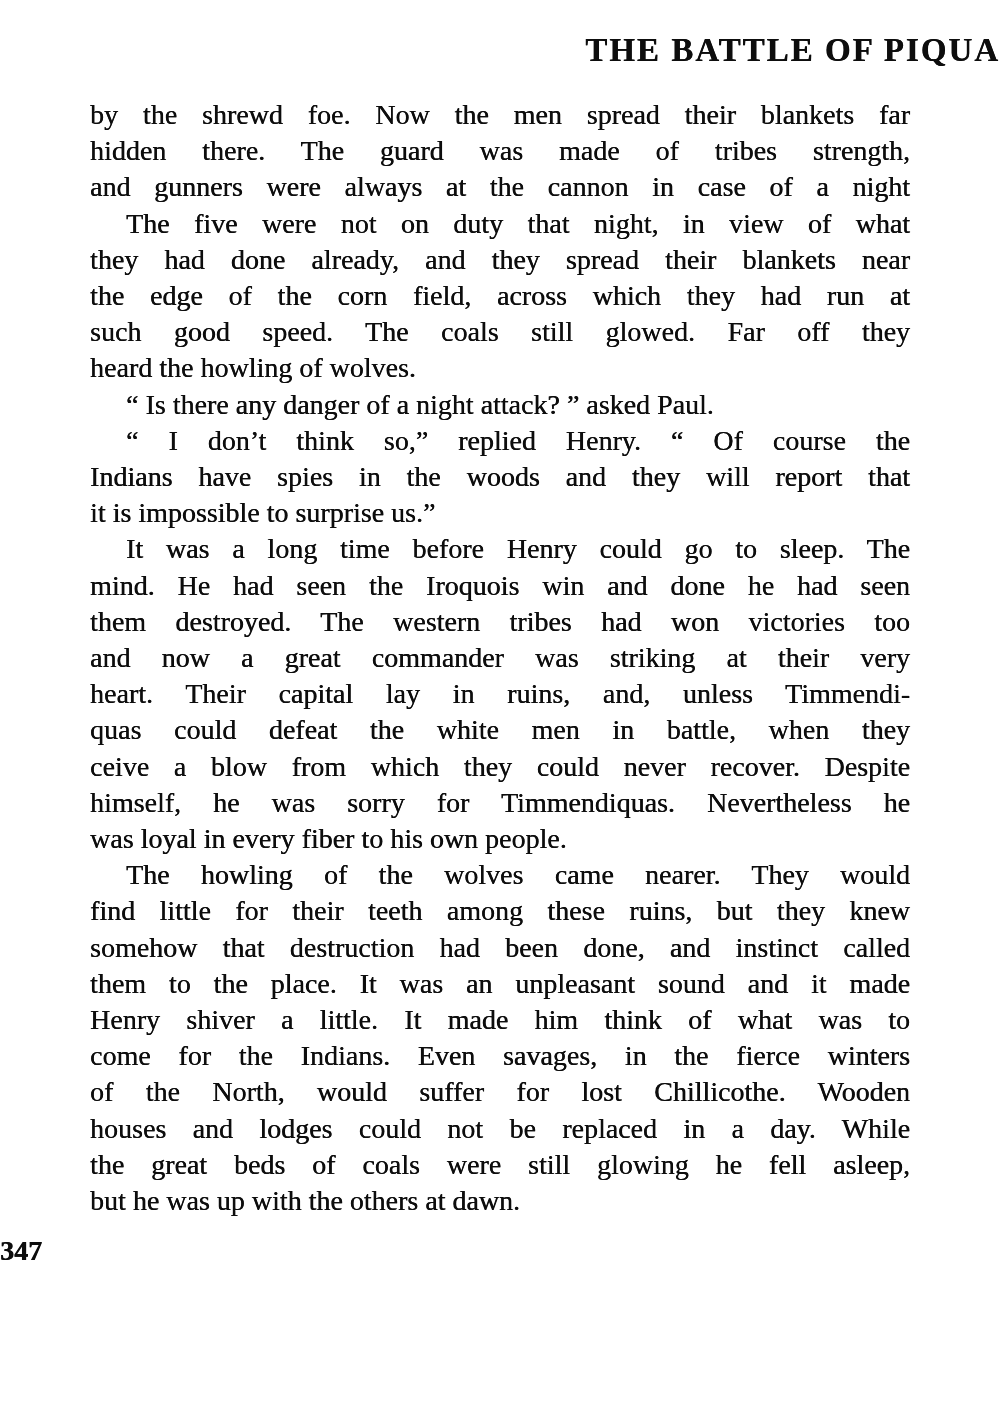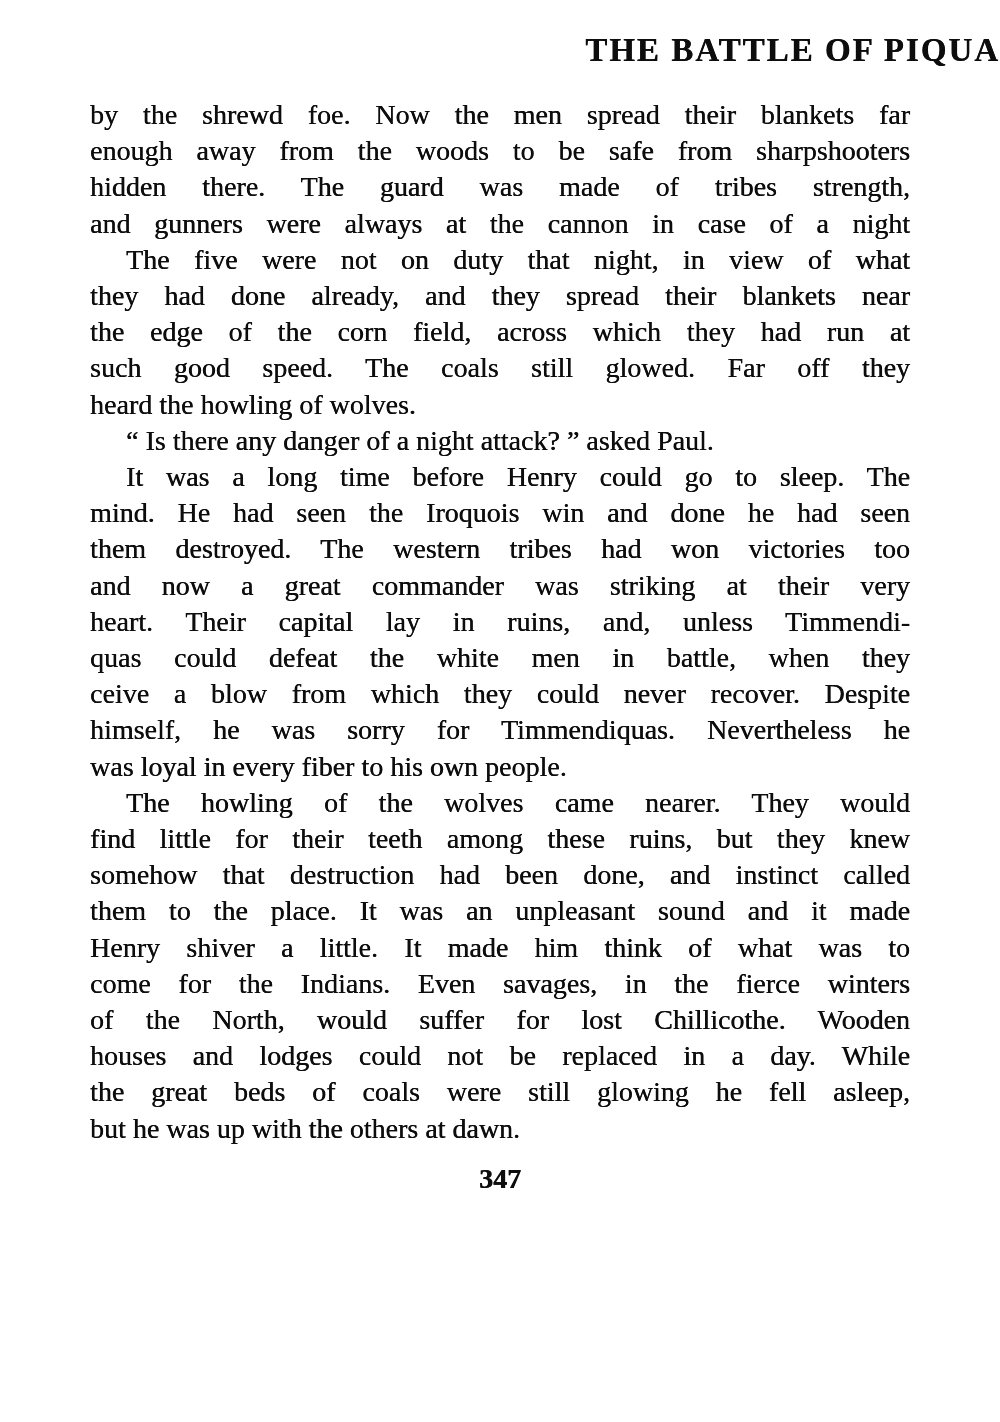--- a/index.html
+++ b/index.html
@@ -35,49 +35,52 @@
   .paragraph { margin: 0; }
   .line {
     text-align: justify;
     white-space: normal;
   }
   
   .line.j { text-align-last: justify; }
   .line.indent { padding-left: 36px; }
   .page-number {
     margin-top: 13px;
-    text-align: center;
     font-size: 28px;
     line-height: 38px;
     font-weight: bold;
     text-shadow: 0.4px 0.4px 0 #0d0d0d;
   }
 </style>
 </head>
 <body>
 
 <div class="page">
   <div class="running-head">THE BATTLE OF PIQUA</div>
 
   <div class="text-column">
       <div class="paragraph">
         <div class="line j">by the shrewd foe.  Now the men spread their blankets far</div>
-        <div class="line j">enough away from the woods to be safe from sharpshooters</div>
         <div class="line j">hidden there.  The guard was made of tribes strength,</div>
         <div class="line j">and gunners were always at the cannon in case of a night</div>
       </div>
       <div class="paragraph">
         <div class="line j indent">The five were not on duty that night, in view of what</div>
         <div class="line j">they had done already, and they spread their blankets near</div>
         <div class="line j">the edge of the corn field, across which they had run at</div>
         <div class="line j">such good speed.  The coals still glowed.  Far off they</div>
         <div class="line">heard the howling of wolves.</div>
       </div>
       <div class="paragraph">
         <div class="line indent">“ Is there any danger of a night attack? ” asked Paul.</div>
+      </div>
+      <div class="paragraph">
+        <div class="line j indent">“ I don’t think so,” replied Henry.  “ Of course the</div>
+        <div class="line j">Indians have spies in the woods and they will report that</div>
+        <div class="line">it is impossible to surprise us.”</div>
       </div>
       <div class="paragraph">
         <div class="line j indent">It was a long time before Henry could go to sleep.  The</div>
         <div class="line j">mind.  He had seen the Iroquois win and done he had seen</div>
         <div class="line j">them destroyed.  The western tribes had won victories too</div>
         <div class="line j">and now a great commander was striking at their very</div>
         <div class="line j">heart.  Their capital lay in ruins, and, unless Timmendi-</div>
         <div class="line j">quas could defeat the white men in battle, when they</div>
         <div class="line j">ceive a blow from which they could never recover.  Despite</div>
         <div class="line j">himself, he was sorry for Timmendiquas.  Nevertheless he</div>

